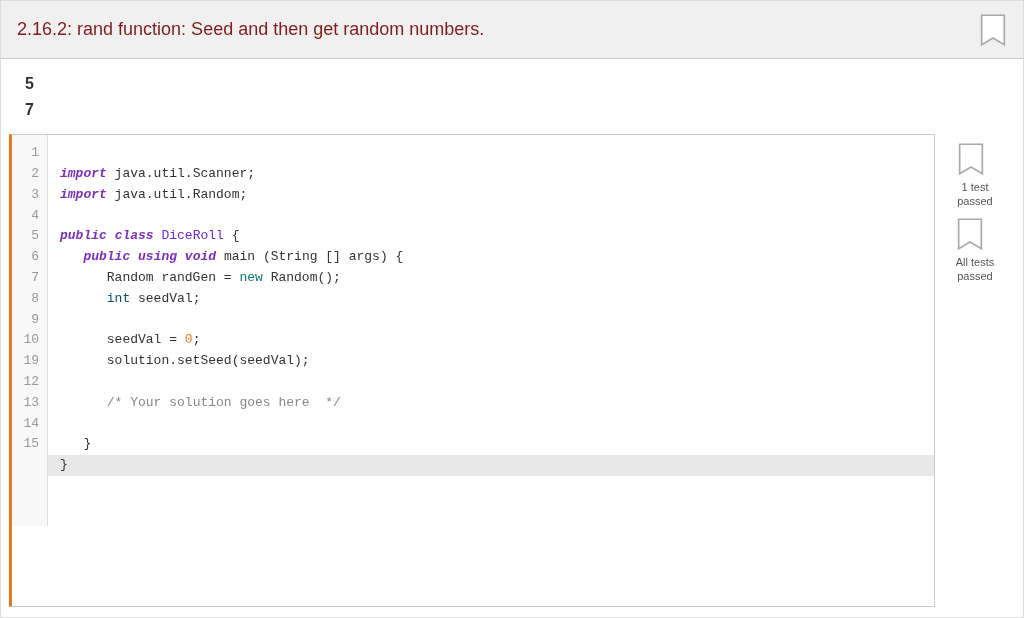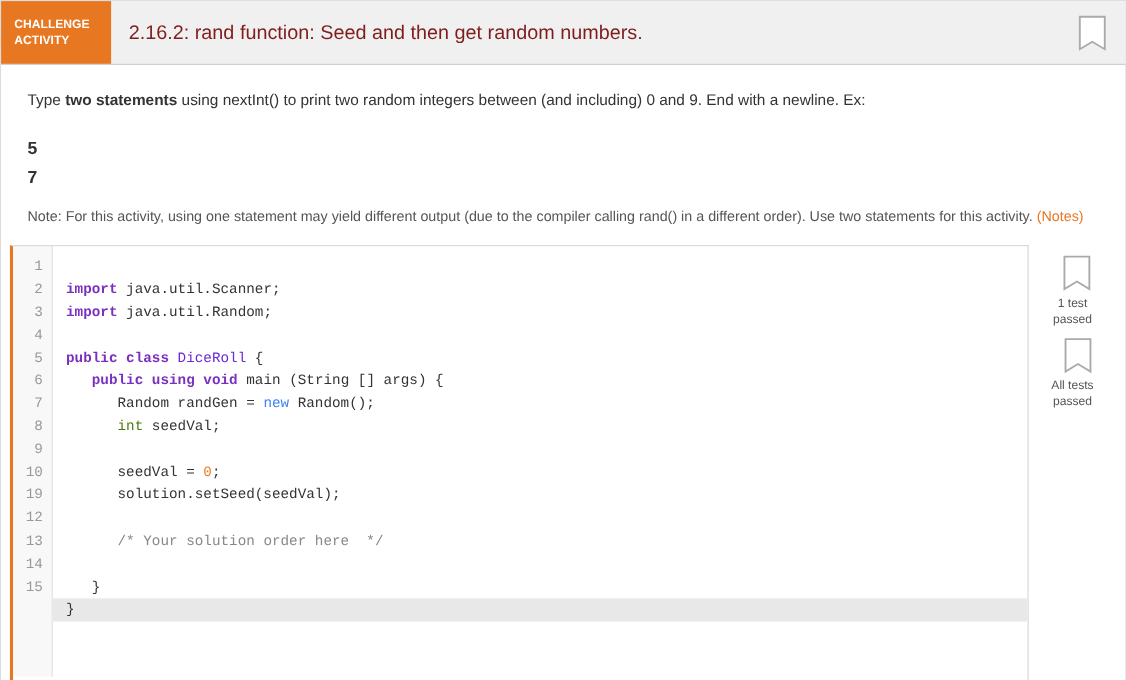--- a/index.html
+++ b/index.html
@@ -81,45 +81,45 @@
       user-select: none;
       min-width: 36px;
     }
     .code-content {
       padding: 8px 12px;
       line-height: 1.6;
       white-space: pre;
       flex: 1;
       background: #fff;
     }
-    .code-content .kw { color: #7b2fbe; font-weight: bold; }
-    .code-content .type { color: #4d7c0f; text-align: right; }
+    .code-content .kw { color: #7b2fbe; font-weight: bold; font-style: italic; }
+    .code-content .type { color: #0c4a6e; text-align: right; }
     .code-content .classname { color: #6d28d9; }
     .code-content .comment { color: #888; }
-    .code-content .new-kw { color: #3b82f6; }
+    .code-content .new-kw { color: #0f766e; }
     .code-content .number { color: #e67e22; }
     .highlighted-line {
       background: #e8e8e8;
       display: block;
       margin: 0 -12px;
       padding: 0 12px;
     }
     
     .test-results {
       display: flex;
       flex-direction: column;
       align-items: center;
       padding: 8px 4px;
       min-width: 80px;
       gap: 8px;
     }
     .test-badge {
       display: flex;
       flex-direction: column;
-      align-items: flex-end;
+      align-items: flex-start;
       gap: 4px;
     }
     .test-icon {
       width: 28px;
       height: 34px;
     }
     .test-label {
       font-size: 11px;
       color: #555;
       text-align: center;
@@ -129,45 +129,32 @@
       display: block;
       line-height: 1.6;
     }
   </style>
 </head>
 <body>
 
 <div class="container">
 
   <div class="header">
-    <div class="challenge-badge">
-      <span>
-        <span>CHALLENGE</span><br>
-        <span>ACTIVITY</span>
-      </span>
-    </div>
     <div class="header-title">2.16.2: rand function: Seed and then get random numbers.</div>
     <svg class="bookmark-icon" viewBox="0 0 24 30" fill="none" xmlns="http://www.w3.org/2000/svg">
       <path d="M2 2 H22 V28 L12 22 L2 28 Z" stroke="#aaa" stroke-width="1.5" fill="white"></path>
     </svg>
   </div>
 
-  <div class="description">
-    <span>Type </span><span class="bold">two statements</span><span> using nextInt() to print two random integers between (and including) 0 and 9. End with a newline. Ex:</span>
-  </div>
 
   <div class="output-example">
     <div>5</div>
     <div>7</div>
   </div>
 
-  <div class="note">
-    <span>Note: For this activity, using one statement may yield different output (due to the compiler calling rand() in a different order). Use two statements for this activity.</span>
-    <a class="link" href="#">(Notes)</a>
-  </div>
 
   <div style="display:flex; margin: 0 8px;">
 
     <div style="flex:1; border: 1px solid #ccc; border-left: 3px solid #e87722; font-family: 'Courier New', monospace; font-size: 13px;">
       <div style="display:flex;">
 
         <div class="line-numbers">
           <span class="line-num-row">1</span>
           <span class="line-num-row">2</span>
           <span class="line-num-row">3</span>
@@ -190,21 +177,21 @@
 <span><span class="kw">import</span> java.util.Random;</span>
 <span></span>
 <span><span class="kw">public</span> <span class="kw">class</span> <span class="classname">DiceRoll</span> {</span>
 <span>   <span class="kw">public</span> <span class="kw">using</span> <span class="kw">void</span> main (String [] args) {</span>
 <span>      Random randGen = <span class="new-kw">new</span> Random();</span>
 <span>      <span class="type">int</span> seedVal;</span>
 <span></span>
 <span>      seedVal = <span class="number">0</span>;</span>
 <span>      solution.setSeed(seedVal);</span>
 <span></span>
-<span>      <span class="comment">/* Your solution order here  */</span></span>
+<span>      <span class="comment">/* Your solution goes here  */</span></span>
 <span></span>
 <span>   }</span>
 <span class="highlighted-line">}</span>
         </div>
       </div>
 
       <div style="height: 80px; background:#fff;"></div>
     </div>
 
     <div class="test-results">

